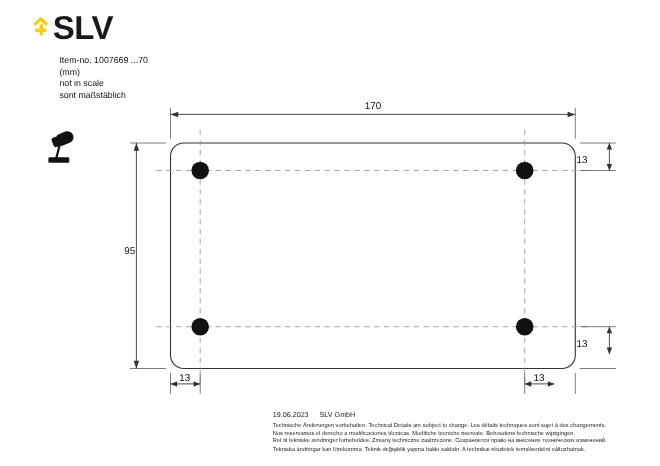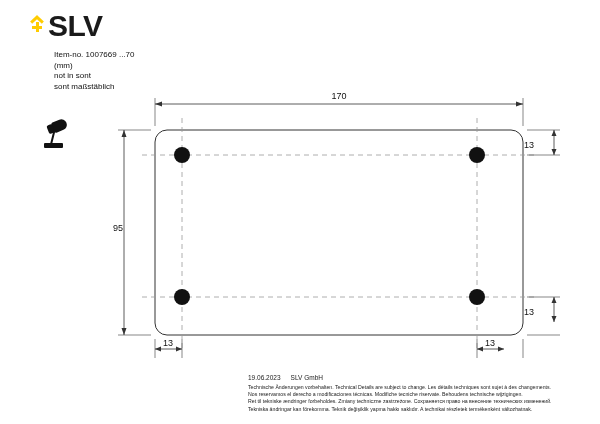--- a/index.html
+++ b/index.html
@@ -150,21 +150,21 @@
       <span class="lm2"></span>
       <span class="lm3"></span>
       <span class="lm4"></span>
     </div>
     <div class="logo-text">SLV</div>
   </div>
 
   <div class="item-info">
     <div>Item-no. 1007669 ...70</div>
     <div>(mm)</div>
-    <div>not in sont</div>
+    <div>not in scale</div>
     <div>sont maßstäblich</div>
   </div>
 
   <div class="lamp">
     <div class="head"></div>
     <div class="arm"></div>
     <div class="base"></div>
   </div>
 
   <svg class="drawing" viewBox="0 0 600 424" width="600" height="424">

